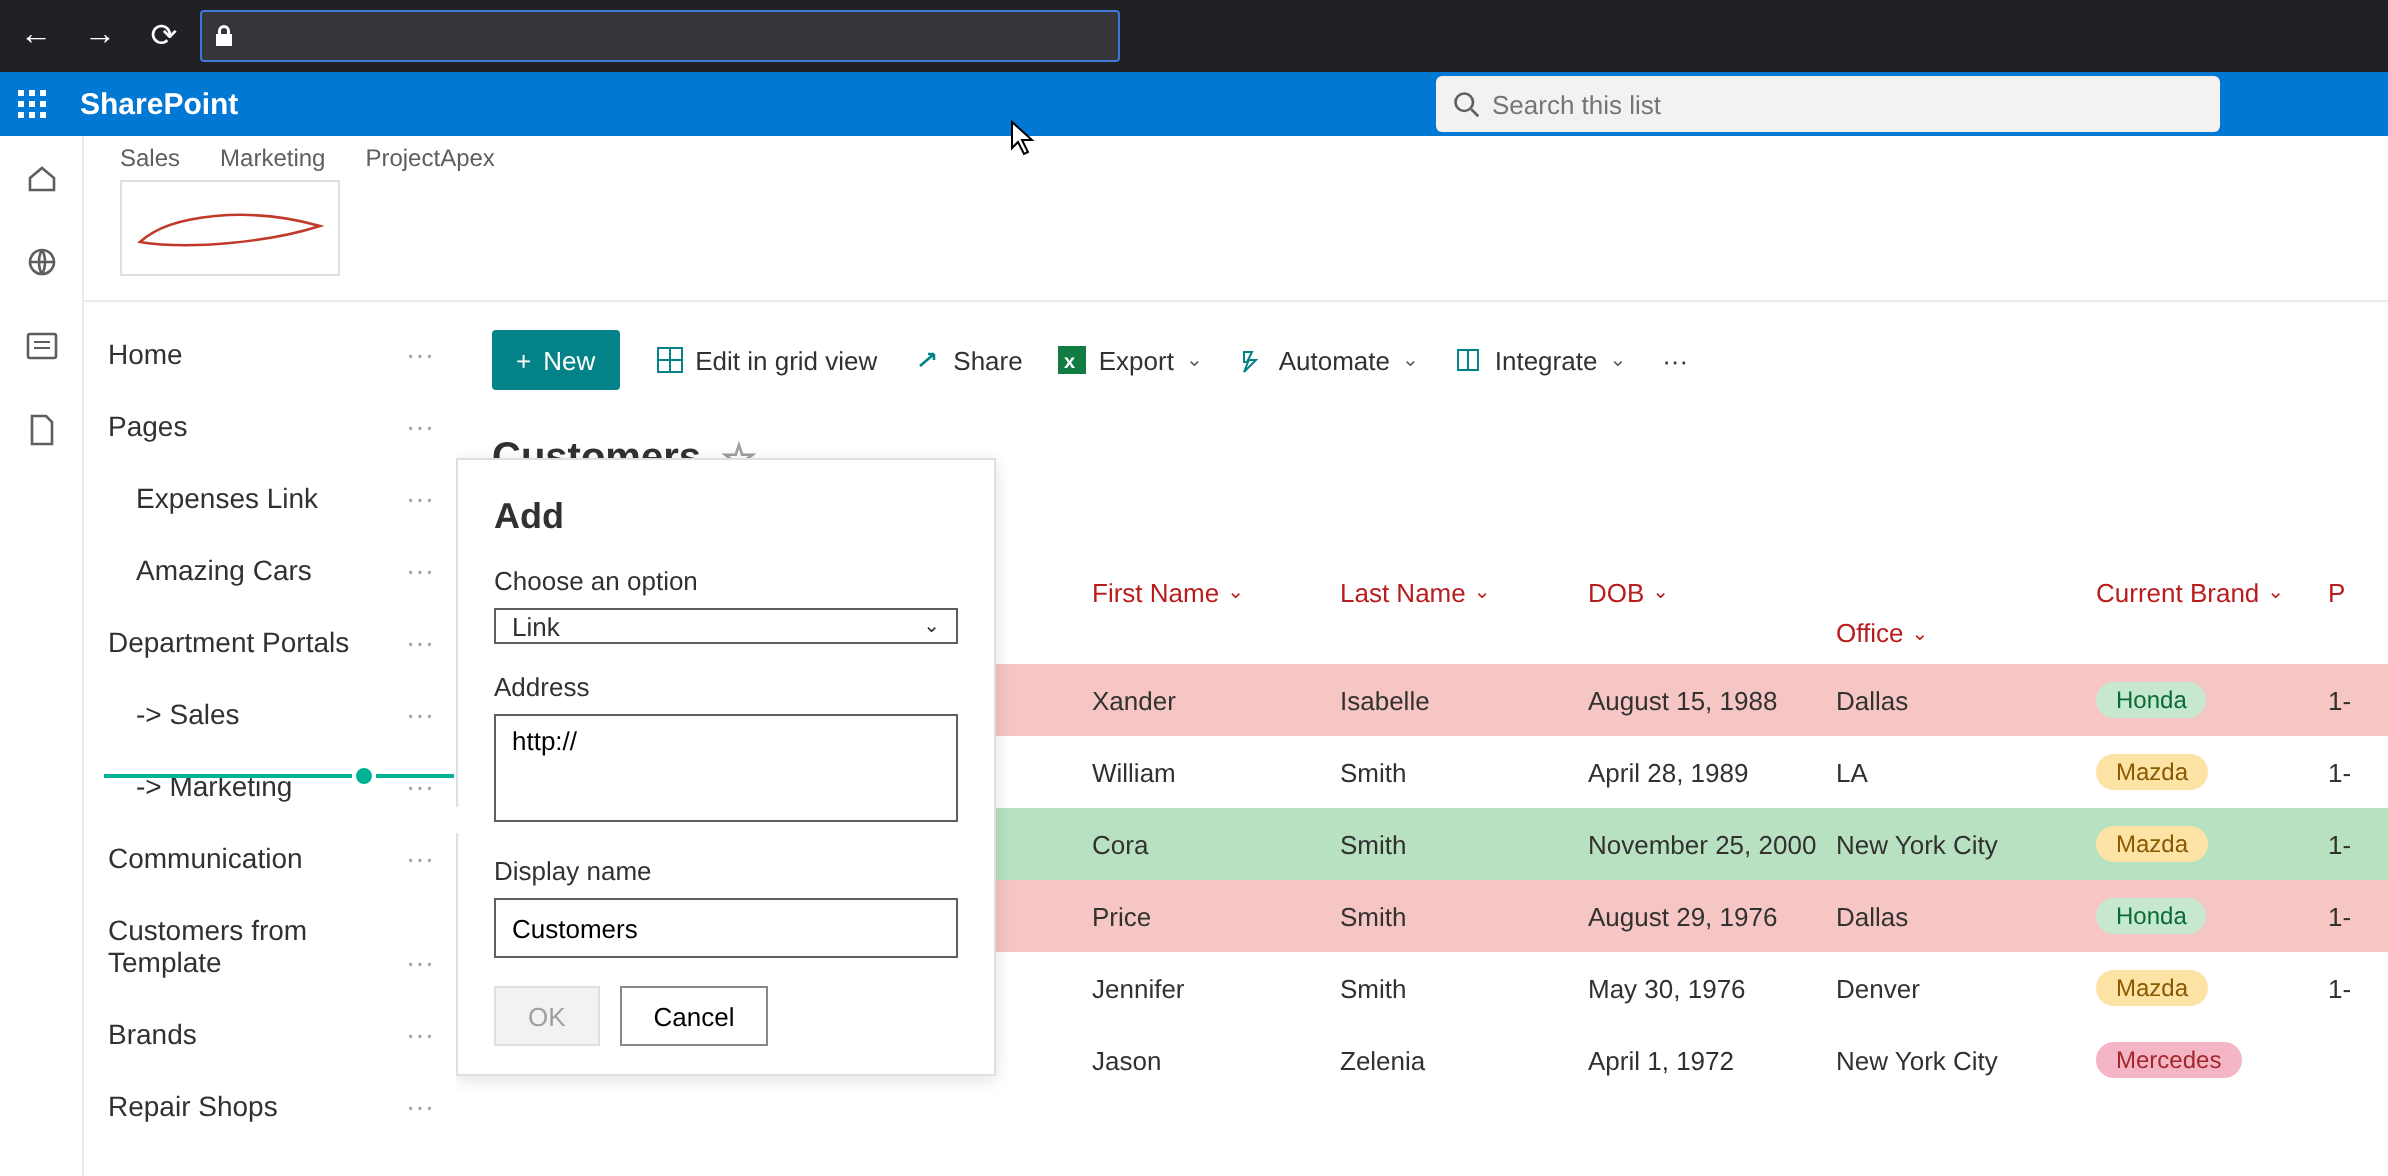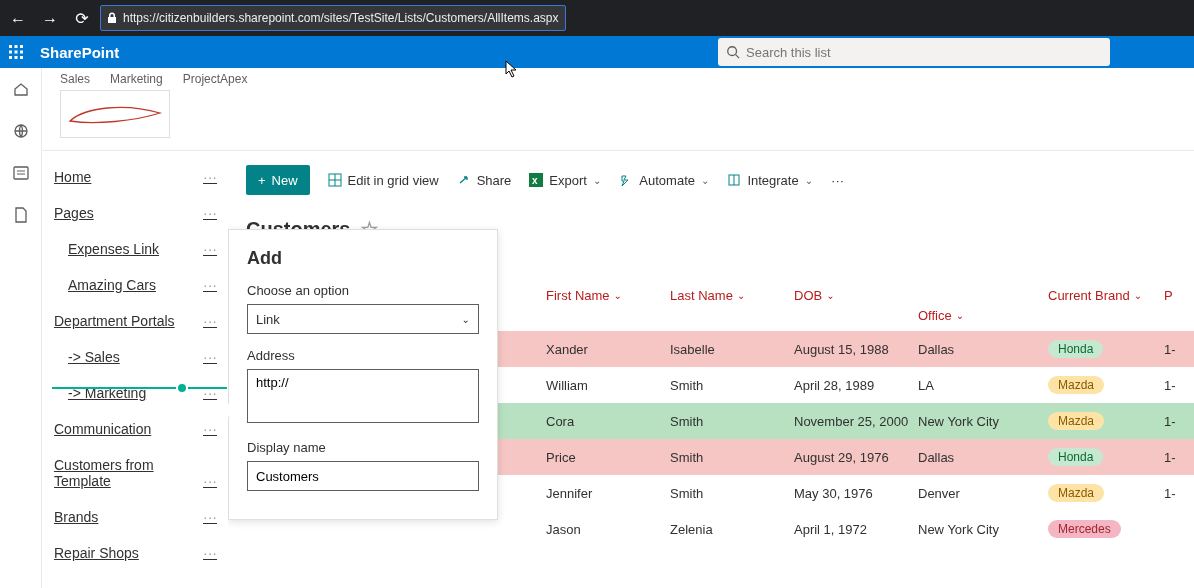--- a/index.html
+++ b/index.html
@@ -16,21 +16,21 @@
 .search-box input { border: none; background: transparent; width: 100%; outline: none; font-size: 13px; }
 .layout { display: flex; height: calc(588px - 68px); }
 .minirail { width: 42px; border-right: 1px solid #edebe9; display: flex; flex-direction: column; align-items: center; padding-top: 12px; gap: 24px; color: #605e5c; }
 .minirail .ico { width: 18px; height: 18px; display: flex; align-items: center; justify-content: center; }
 .topnav-area { border-bottom: 1px solid #edebe9; padding: 4px 18px 12px; }
 .topnav-links { display: flex; gap: 20px; font-size: 12px; color: #605e5c; margin-bottom: 4px; }
 .logo-box { width: 110px; height: 48px; border: 1px solid #e1dfdd; display: flex; align-items: center; justify-content: center; }
 .content-wrap { flex: 1; display: flex; flex-direction: column; overflow: hidden; }
 .body-row { flex: 1; display: flex; overflow: hidden; }
 .leftnav { width: 186px; padding: 8px 0; font-size: 14px; color: #323130; border-right: 1px solid #fff; position: relative; }
-.leftnav-item { display: flex; justify-content: space-between; align-items: flex-end; padding: 10px 10px 10px 12px; cursor: pointer; text-decoration: underline; }
+.leftnav-item { display: flex; justify-content: space-between; align-items: flex-end; padding: 10px 10px 10px 12px; cursor: pointer; }
 .leftnav-item.child { padding-left: 26px; }
 .dots { color: #a19f9d; font-size: 14px; }
 .marker-line { position: absolute; left: 10px; right: 0; top: 236px; height: 2px; background: #00b294; }
 .marker-dot { position: absolute; left: 134px; top: 231px; width: 12px; height: 12px; border-radius: 50%; background: #00b294; border: 2px solid #fff; }
 .main { flex: 1; position: relative; padding: 14px 0 0 18px; overflow: hidden; }
 .cmdbar { display: flex; align-items: center; gap: 18px; font-size: 13px; color: #323130; margin-bottom: 22px; }
 .new-btn { background: #038387; color: #fff; height: 30px; padding: 0 12px; border-radius: 2px; display: flex; align-items: center; gap: 6px; cursor: pointer; }
 .cmd { display: flex; align-items: center; gap: 6px; cursor: pointer; color: #323130; }
 .page-title { font-size: 20px; font-weight: 600; display: flex; align-items: center; gap: 10px; margin-bottom: 18px; }
 .star { color: #a19f9d; }
@@ -55,21 +55,21 @@
 .rcell.off { width: 130px; }
 .rcell.brand { width: 116px; align-items: flex-end; }
 .pill { padding: 2px 10px; border-radius: 10px; font-size: 12px; }
 .pill.green { background: #c7e8d0; color: #0b6a34; }
 .pill.yellow { background: #fde4a6; color: #8a5a00; }
 .pill.pink { background: #f4b6c5; color: #a4262c; }
 .dialog { position: absolute; left: 0px; top: 78px; width: 270px; background: #fff; border: 1px solid #e1dfdd; box-shadow: 0 2px 8px rgba(0,0,0,0.12); padding: 18px 18px 14px; }
 .dialog h2 { font-size: 18px; font-weight: 600; margin-bottom: 14px; }
 .lbl { font-size: 13px; color: #323130; margin-bottom: 6px; display: block; }
 .sel, .txta, .inp { width: 100%; border: 1px solid #605e5c; padding: 5px 8px; font-size: 13px; font-family: inherit; margin-bottom: 14px; background: #fff; }
-.sel { height: 30px; display: flex; justify-content: space-between; align-items: center; }
+.sel { height: 18px; display: flex; justify-content: space-between; align-items: center; }
 .txta { height: 54px; resize: none; }
 .inp { height: 30px; }
 .dlg-btns { display: flex; gap: 10px; }
 .btn { height: 30px; padding: 0 16px; border: 1px solid #8a8886; background: #fff; font-size: 13px; cursor: pointer; }
 .btn:disabled { color: #a19f9d; border-color: #e1dfdd; background: #f3f2f1; }
 .dialog-arrow { position: absolute; left: -6px; top: 174px; width: 12px; height: 12px; background: #fff; border-left: 1px solid #e1dfdd; border-bottom: 1px solid #e1dfdd; transform: rotate(45deg); }
 .cursor { position: absolute; left: 505px; top: 60px; font-size: 14px; color: #000; pointer-events: none; }
 svg { display: block; }
 </style>
 </head>
@@ -78,21 +78,20 @@
 <div class="browser-bar">
   <div class="browser-nav-btn">←</div>
   <div class="browser-nav-btn">→</div>
   <div class="browser-nav-btn">⟳</div>
   <div class="url-bar">
     <span>
       <svg width="10" height="12" viewBox="0 0 10 12">
           <path fill="#fff" d="M2 5V3.5a3 3 0 016 0V5h1v6H1V5h1zm1.5 0h3V3.5a1.5 1.5 0 00-3 0V5z"></path>
         </svg>
     </span>
-    <span class="url-text">https://citizenbuilders.sharepoint.com/sites/TestSite/Lists/Customers/AllItems.aspx</span>
   </div>
 </div>
 
 <div class="sp-header">
   <div class="waffle">
     <svg width="16" height="16" viewBox="0 0 16 16">
         <g fill="#fff">
           <rect x="1" y="1" width="3" height="3"></rect>
           <rect x="6.5" y="1" width="3" height="3"></rect>
           <rect x="12" y="1" width="3" height="3"></rect>
@@ -388,20 +387,24 @@
           <h2>Add</h2>
           <label class="lbl">Choose an option</label>
           <div class="sel">
               <span>Link</span>
               <span style="font-size:10px">⌄</span>
             </div>
           <label class="lbl">Address</label>
           <textarea class="txta" style="">http://</textarea>
           <label class="lbl">Display name</label>
           <input class="inp" value="Customers" style="">
+          <div class="dlg-btns">
+            <button class="btn" disabled="">OK</button>
+            <button class="btn">Cancel</button>
+          </div>
         </div>
       </div>
     </div>
   </div>
 </div>
 
 <div class="cursor">
   <svg width="14" height="18" viewBox="0 0 14 18">
       <path d="M1 1 L1 14 L4 11 L7 17 L9 16 L6 10 L11 10 Z" fill="#fff" stroke="#000"></path>
     </svg>

